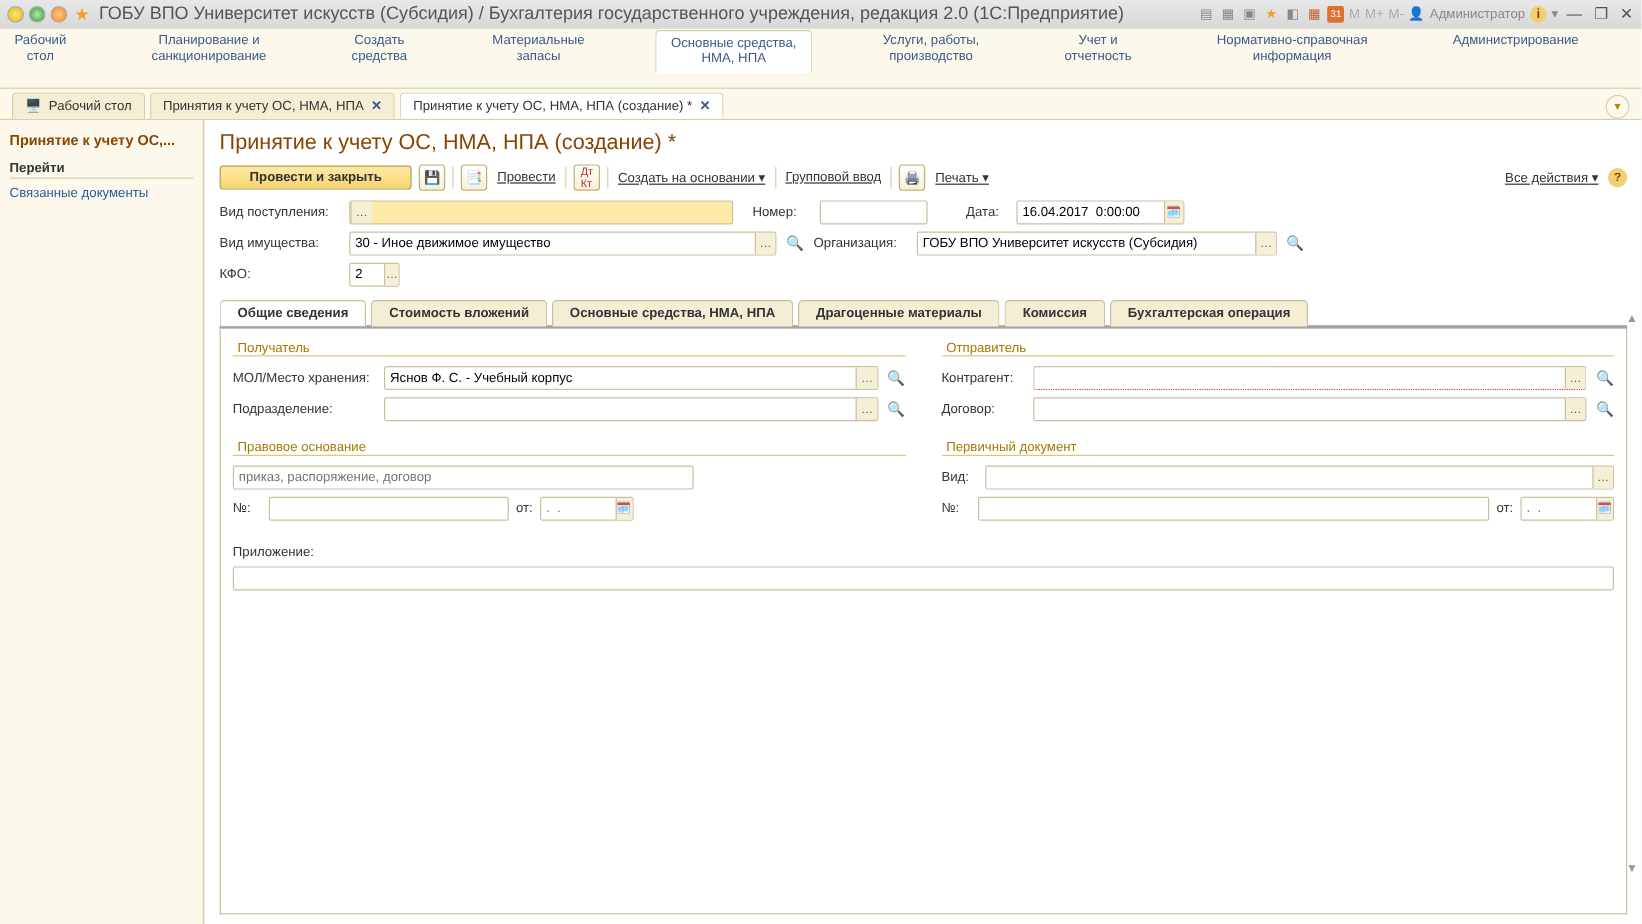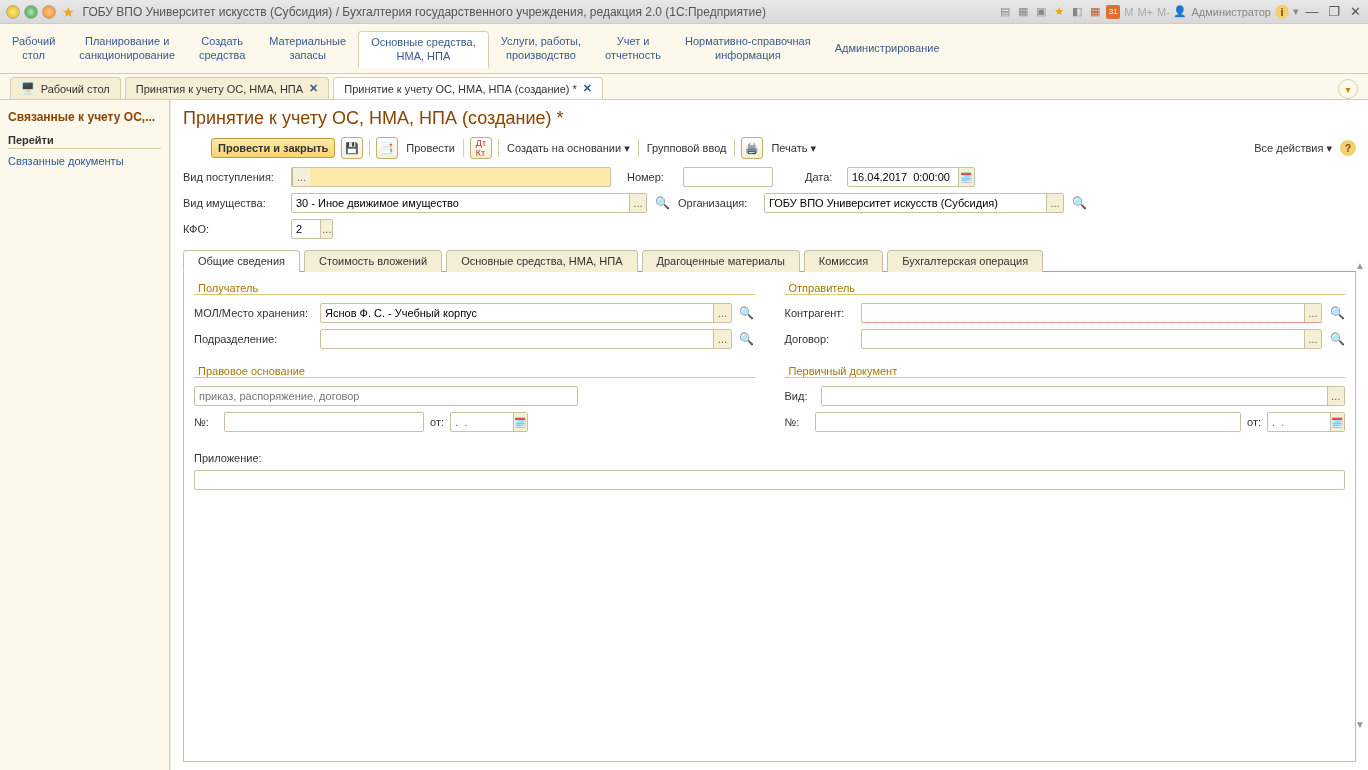--- a/index.html
+++ b/index.html
@@ -3,27 +3,27 @@
 <meta charset="utf-8">
 <style>
 * { box-sizing: border-box; margin: 0; padding: 0; font-family: Arial, sans-serif; }
 body { background: #fcf8ec; font-size: 11px; overflow: hidden; width: 1368px; height: 770px; }
 
 
 .titlebar { height: 24px; background: linear-gradient(#e8e8e8,#d8d8d8); display: flex; align-items: center; padding: 0 4px; border-bottom: 1px solid #ccc; }
 .titlebar .dot { width: 14px; height: 14px; border-radius: 50%; margin: 0 2px; border: 1px solid #aaa; display:inline-block;}
 .titlebar .yellow{background:radial-gradient(#ffe680,#e6b800);} .titlebar .green{background:radial-gradient(#b3e6b3,#339933);} .titlebar .orange{background:radial-gradient(#ffcc99,#ff8000);}
 .titlebar .star{color:#f0a020;font-size:14px;margin:0 4px;}
-.titlebar .app-title{color:#555;font-size:12px;margin-left:4px;white-space:nowrap;}
+.titlebar .app-title{color:#555;font-size:15px;margin-left:4px;white-space:nowrap;}
 .titlebar .right{margin-left:auto;display:flex;align-items:center;gap:4px;color:#888;font-size:11px;}
 .titlebar .right .icon{width:14px;height:14px;display:inline-flex;align-items:center;justify-content:center;font-size:11px;}
 .titlebar .winbtn{font-size:13px;color:#555;padding:0 3px;}
 
 
-.sections{height:50px;background:#fcf8ec;display:flex;align-items:center;border-bottom:1px solid #d8cfa8;position:relative;}
+.sections{height:50px;background:#fcf8ec;display:flex;align-items:flex-start;border-bottom:1px solid #d8cfa8;position:relative;gap:47px;}
 .section-item{padding:4px 12px;text-align:center;color:#3a5a8a;font-size:11px;cursor:pointer;line-height:1.2;}
 .section-item.active{background:#fff;border:1px solid #d8cfa8;border-bottom:1px solid #fff;border-radius:4px 4px 0 0;position:relative;top:1px;}
 
 
 .win-tabs{height:26px;background:#fcf8ec;display:flex;align-items:flex-end;border-bottom:1px solid #d8cfa8;padding-left:10px;}
 .wtab{display:flex;align-items:center;gap:6px;padding:4px 10px;background:#f4eed4;border:1px solid #d8cfa8;border-bottom:none;border-radius:4px 4px 0 0;margin-right:4px;color:#333;font-size:11px;}
 .wtab.active{background:#fff;}
 .wtab .x{color:#3a5a8a;font-weight:bold;cursor:pointer;}
 .win-tabs .dropbtn{margin-left:auto;margin-right:10px;width:20px;height:20px;border:1px solid #d8cfa8;border-radius:10px;display:flex;align-items:center;justify-content:center;color:#b8860b;font-size:10px;}
 
@@ -32,41 +32,41 @@
 .sidebar{width:170px;background:#fcf8ec;border-right:1px solid #d8cfa8;padding:10px 8px;}
 .sidebar .hdr{color:#884400;font-weight:bold;font-size:12px;margin-bottom:10px;white-space:nowrap;overflow:hidden;text-overflow:ellipsis;}
 .sidebar .sub{color:#333;font-size:11px;border-bottom:1px solid #d8cfa8;margin-bottom:4px;padding-bottom:2px;font-weight:bold;}
 .sidebar a{color:#2a5a9a;text-decoration:none;font-size:11px;display:block;padding:2px 0;}
 
 .content{flex:1;background:#fff;border-left:1px solid #eee;padding:8px 12px;position:relative;display:flex;flex-direction:column;}
 .page-title{color:#884400;font-size:18px;margin-bottom:8px;}
 
 
 .toolbar{display:flex;align-items:center;gap:6px;margin-bottom:8px;}
-.btn{border:1px solid #c0b070;background:linear-gradient(#fff8dc,#f0e0a0);padding:3px 6px;border-radius:3px;font-size:11px;color:#333;cursor:pointer;margin-left:28px;}
+.btn{border:1px solid #c0b070;background:linear-gradient(#fff8dc,#f0e0a0);padding:3px 24px;border-radius:3px;font-size:11px;color:#333;cursor:pointer;}
 .btn.primary{font-weight:bold;background:linear-gradient(#ffe9a8,#f5d56e);border-color:#b89b3a;}
 .iconbtn{width:22px;height:22px;border:1px solid #c0b070;background:linear-gradient(#fff,#f5efd5);border-radius:3px;display:flex;align-items:center;justify-content:center;font-size:11px;cursor:pointer;color:#555;}
-.tb-text{font-size:11px;color:#333;padding:0 2px;cursor:pointer;}
+.tb-text{font-size:11px;color:#333;padding:0 2px;cursor:pointer;text-decoration:underline;}
 .tb-sep{width:1px;height:18px;background:#d8cfa8;}
 .toolbar .right{margin-left:auto;display:flex;align-items:center;gap:6px;}
 .help{width:16px;height:16px;border-radius:8px;background:#f0d070;color:#884400;display:flex;align-items:center;justify-content:center;font-size:10px;font-weight:bold;}
 
 
 .form-area{flex:0 0 auto;}
 .row{display:flex;align-items:center;gap:6px;margin-bottom:6px;font-size:11px;color:#333;}
 .lbl{min-width:102px;color:#333;}
 .field{display:flex;align-items:center;border:1px solid #c9c0a0;background:#fff;height:20px;border-radius:2px;}
 .field input{border:none;outline:none;background:transparent;padding:0 4px;font-size:11px;width:100%;height:100%;}
 .field.hl{background:#ffe9a8;}
 .field .fbtn{width:18px;height:18px;border-left:1px solid #c9c0a0;display:flex;align-items:center;justify-content:center;font-size:10px;color:#555;cursor:pointer;background:#f5efd5;}
 .mag{color:#666;font-size:12px;margin-left:2px;cursor:pointer;}
 .field.invalid{border-bottom:1px dotted #cc3333;}
 
 
-.tabs{display:flex;border-bottom:1px solid #a3a3a3;margin-top:4px;}
+.tabs{display:flex;border-bottom:3px solid #a3a3a3;margin-top:4px;font-weight:bold;}
 .tabb{padding:4px 14px;border:1px solid #c9c0a0;border-bottom:none;background:#f4eed4;border-radius:4px 4px 0 0;margin-right:4px;font-size:11px;color:#333;cursor:pointer;position:relative;top:1px;}
 .tabb.active{background:#fff;border-bottom:1px solid #fff;}
 
 
 .tab-body{border:1px solid #c9c0a0;border-top:none;padding:10px;flex:1;background:#fff;overflow:auto;}
 .cols{display:flex;gap:30px;justify-content:flex-end;}
 .col{flex:1;}
 fieldset{border:none;margin-bottom:10px;}
 legend{color:#a87800;font-size:11px;padding:0 4px;}
 .fline{height:1px;background:#dac87a;margin-bottom:8px;}
@@ -138,21 +138,21 @@
   </div>
   <div class="wtab active">
     <span>Принятие к учету ОС, НМА, НПА (создание) *</span>
     <span class="x">✕</span>
   </div>
   <div class="dropbtn">▾</div>
 </div>
 
 <div class="main">
   <div class="sidebar">
-    <div class="hdr">Связанные к учету ОС,...</div>
+    <div class="hdr">Принятие к учету ОС,...</div>
     <div class="sub">Перейти</div>
     <a href="#">Связанные документы</a>
   </div>
 
   <div class="content">
     <div class="page-title">Принятие к учету ОС, НМА, НПА (создание) *</div>
 
     <div class="toolbar">
       <button class="btn primary">Провести и закрыть</button>
       <div class="iconbtn">💾</div>
@@ -178,21 +178,21 @@
       <div class="row">
         <span class="lbl">Вид поступления:</span>
         <div class="field hl" style="width:320px">
           <span class="fbtn">…</span>
         </div>
         <span class="lbl" style="min-width:50px;margin-left:10px">Номер:</span>
         <div class="field" style="width:90px">
           <input value="" style="">
         </div>
         <span class="lbl" style="min-width:36px;margin-left:26px">Дата:</span>
-        <div class="field" style="width:128px">
+        <div class="field" style="width:140px">
           <input value="16.04.2017  0:00:00" style="">
           <span class="fbtn">🗓️</span>
         </div>
       </div>
       <div class="row">
         <span class="lbl">Вид имущества:</span>
         <div class="field" style="width:356px">
           <input value="30 - Иное движимое имущество" style="">
           <span class="fbtn">…</span>
         </div>

